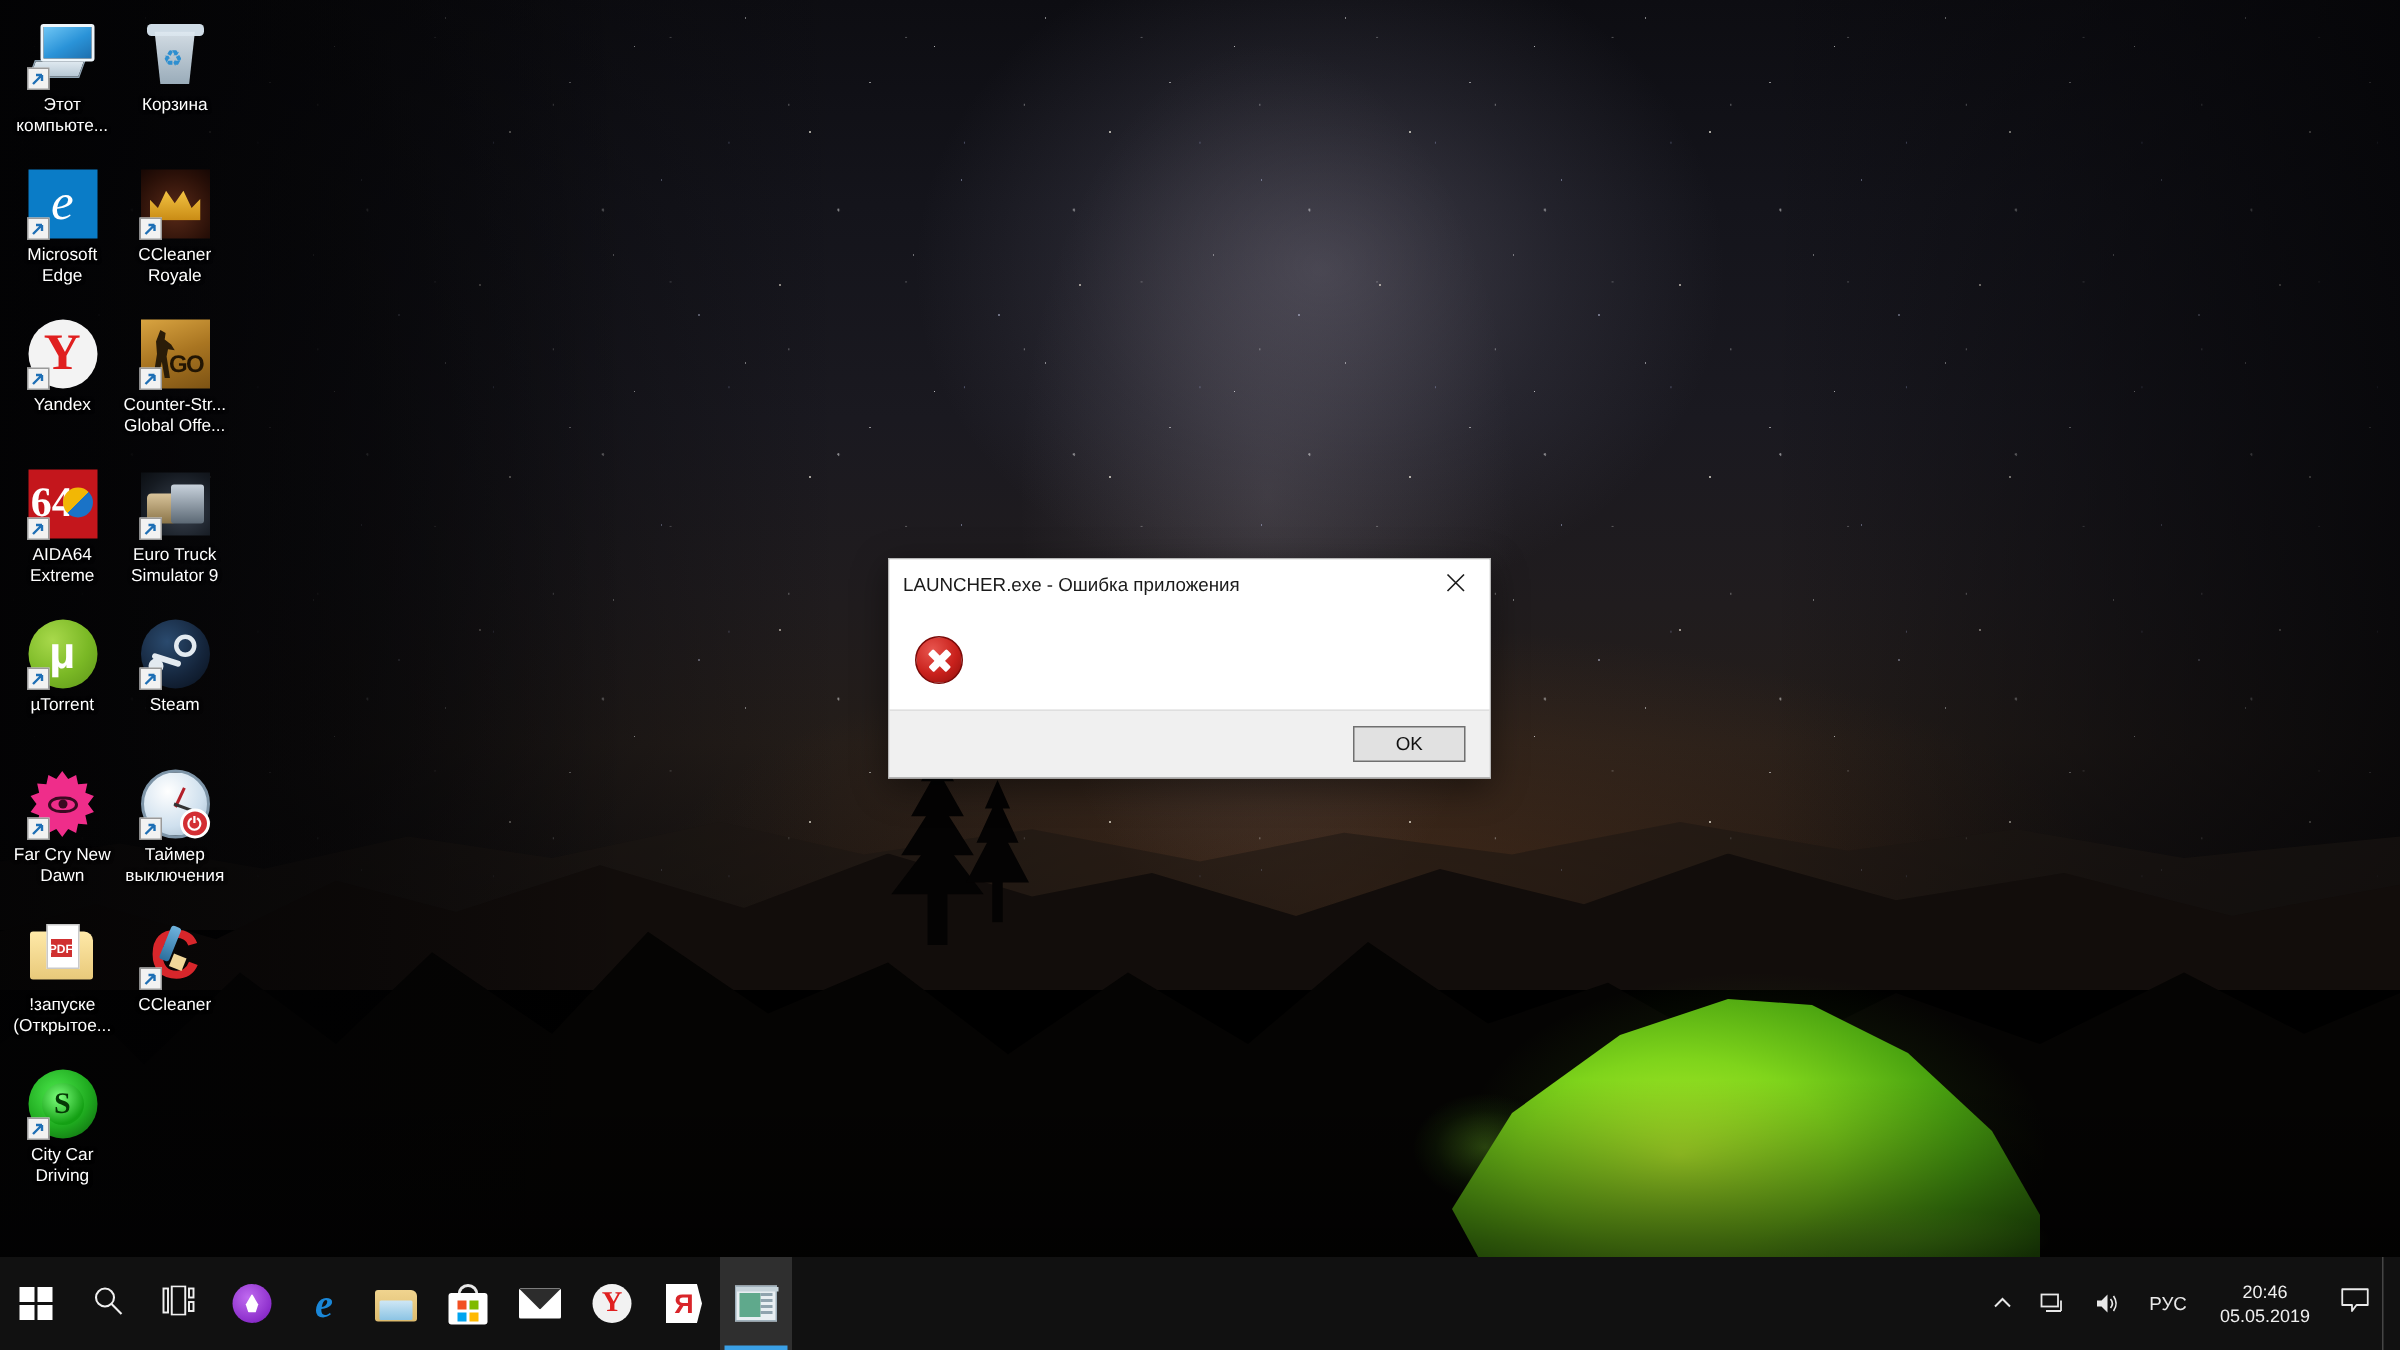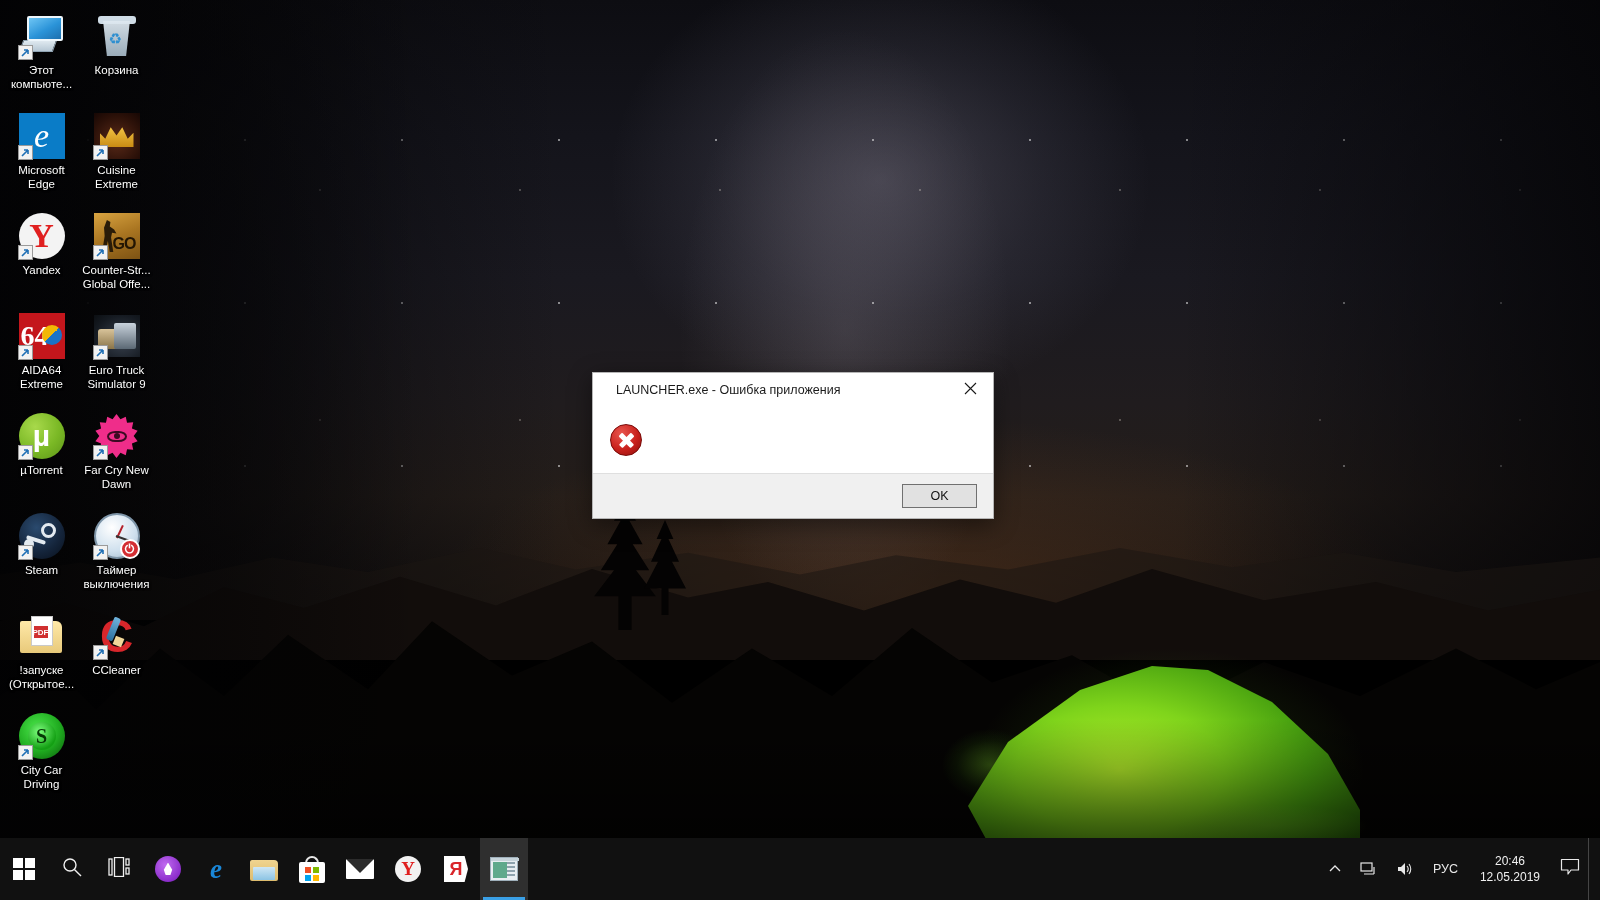--- a/index.html
+++ b/index.html
@@ -367,21 +367,21 @@
     width: 402px; height: 147px;
     background: #ffffff;
     border: 1px solid #b5b5b5;
     box-shadow: 0 6px 22px rgba(0,0,0,0.45);
     font-family: "Liberation Sans", sans-serif;
     display: flex; flex-direction: column;
   }
   #dialog-titlebar {
     height: 33px; flex: 0 0 33px;
     display: flex; align-items: center;
-    padding-left: 23px;
+    padding-left: 9px;
     background: #ffffff;
     position: relative;
   }
   #dialog-title {
     font-size: 12.5px; color: #1a1a1a;
     white-space: nowrap;
   }
   #dialog-close {
     position: absolute; right: 0; top: 0;
     width: 45px; height: 30px;
@@ -615,21 +615,21 @@
       <div class="dicon-img">
         <div class="ico-cuisine">
             <div class="crown"></div>
           </div>
         <div class="shortcut-arrow">
           <svg width="11" height="11" viewBox="0 0 11 11">
               <path d="M2 9 L8 3 M8 3 L4 3 M8 3 L8 7" stroke="#1f6fb5" stroke-width="1.6" fill="none"></path>
             </svg>
         </div>
       </div>
-      <div class="dicon-label">Cuisine Extreme</div>
+      <div class="dicon-label">CCleaner Royale</div>
     </div>
 
     <div class="dicon">
       <div class="dicon-img">
         <div class="ico-yandex">Y</div>
         <div class="shortcut-arrow">
           <svg width="11" height="11" viewBox="0 0 11 11">
               <path d="M2 9 L8 3 M8 3 L4 3 M8 3 L8 7" stroke="#1f6fb5" stroke-width="1.6" fill="none"></path>
             </svg>
         </div>
@@ -685,52 +685,52 @@
     <div class="dicon">
       <div class="dicon-img">
         <div class="ico-utorrent">µ</div>
         <div class="shortcut-arrow">
           <svg width="11" height="11" viewBox="0 0 11 11">
               <path d="M2 9 L8 3 M8 3 L4 3 M8 3 L8 7" stroke="#1f6fb5" stroke-width="1.6" fill="none"></path>
             </svg>
         </div>
       </div>
       <div class="dicon-label">µTorrent</div>
+    </div>
+
+    <div class="dicon">
+      <div class="dicon-img">
+        <div class="ico-steam">
+            <div class="ring"></div>
+            <div class="tail"></div>
+            <div class="dot"></div>
+          </div>
+        <div class="shortcut-arrow">
+          <svg width="11" height="11" viewBox="0 0 11 11">
+              <path d="M2 9 L8 3 M8 3 L4 3 M8 3 L8 7" stroke="#1f6fb5" stroke-width="1.6" fill="none"></path>
+            </svg>
+        </div>
+      </div>
+      <div class="dicon-label">Steam</div>
     </div>
 
     <div class="dicon">
       <div class="dicon-img">
         <div class="ico-farcry">
             <div class="sun"></div>
             <div class="eye"></div>
             <div class="pupil"></div>
           </div>
         <div class="shortcut-arrow">
           <svg width="11" height="11" viewBox="0 0 11 11">
               <path d="M2 9 L8 3 M8 3 L4 3 M8 3 L8 7" stroke="#1f6fb5" stroke-width="1.6" fill="none"></path>
             </svg>
         </div>
       </div>
       <div class="dicon-label">Far Cry New Dawn</div>
-    </div>
-
-    <div class="dicon">
-      <div class="dicon-img">
-        <div class="ico-steam">
-            <div class="ring"></div>
-            <div class="tail"></div>
-            <div class="dot"></div>
-          </div>
-        <div class="shortcut-arrow">
-          <svg width="11" height="11" viewBox="0 0 11 11">
-              <path d="M2 9 L8 3 M8 3 L4 3 M8 3 L8 7" stroke="#1f6fb5" stroke-width="1.6" fill="none"></path>
-            </svg>
-        </div>
-      </div>
-      <div class="dicon-label">Steam</div>
     </div>
 
     <div class="dicon">
       <div class="dicon-img">
         <div class="ico-timer">
             <div class="hand1"></div>
             <div class="hand2"></div>
             <div class="pwr">⏻</div>
           </div>
         <div class="shortcut-arrow">
@@ -926,21 +926,21 @@
           <svg width="18" height="16" viewBox="0 0 18 16">
             <path d="M2 6 L5 6 L9 2 L9 14 L5 10 L2 10 Z" fill="#e8e8e8"></path>
             <path d="M11 5 Q13.5 8 11 11" stroke="#e8e8e8" stroke-width="1.1" fill="none"></path>
             <path d="M13 3 Q16.5 8 13 13" stroke="#e8e8e8" stroke-width="1.1" fill="none"></path>
           </svg>
         </span>
       </div>
       <div class="tray-btn" id="tray-lang">РУС</div>
       <div id="tray-clock">
         <span>20:46</span>
-        <span>12.05.2019</span>
+        <span>05.05.2019</span>
       </div>
       <div id="tray-action">
         <span>
           <svg width="20" height="18" viewBox="0 0 20 18">
             <path d="M1.5 1.5 L18.5 1.5 L18.5 12 L11 12 L8 16 L8 12 L1.5 12 Z" stroke="#eaeaea" stroke-width="1.2" fill="none" stroke-linejoin="round"></path>
           </svg>
         </span>
       </div>
       <div class="show-desktop"></div>
     </div>

